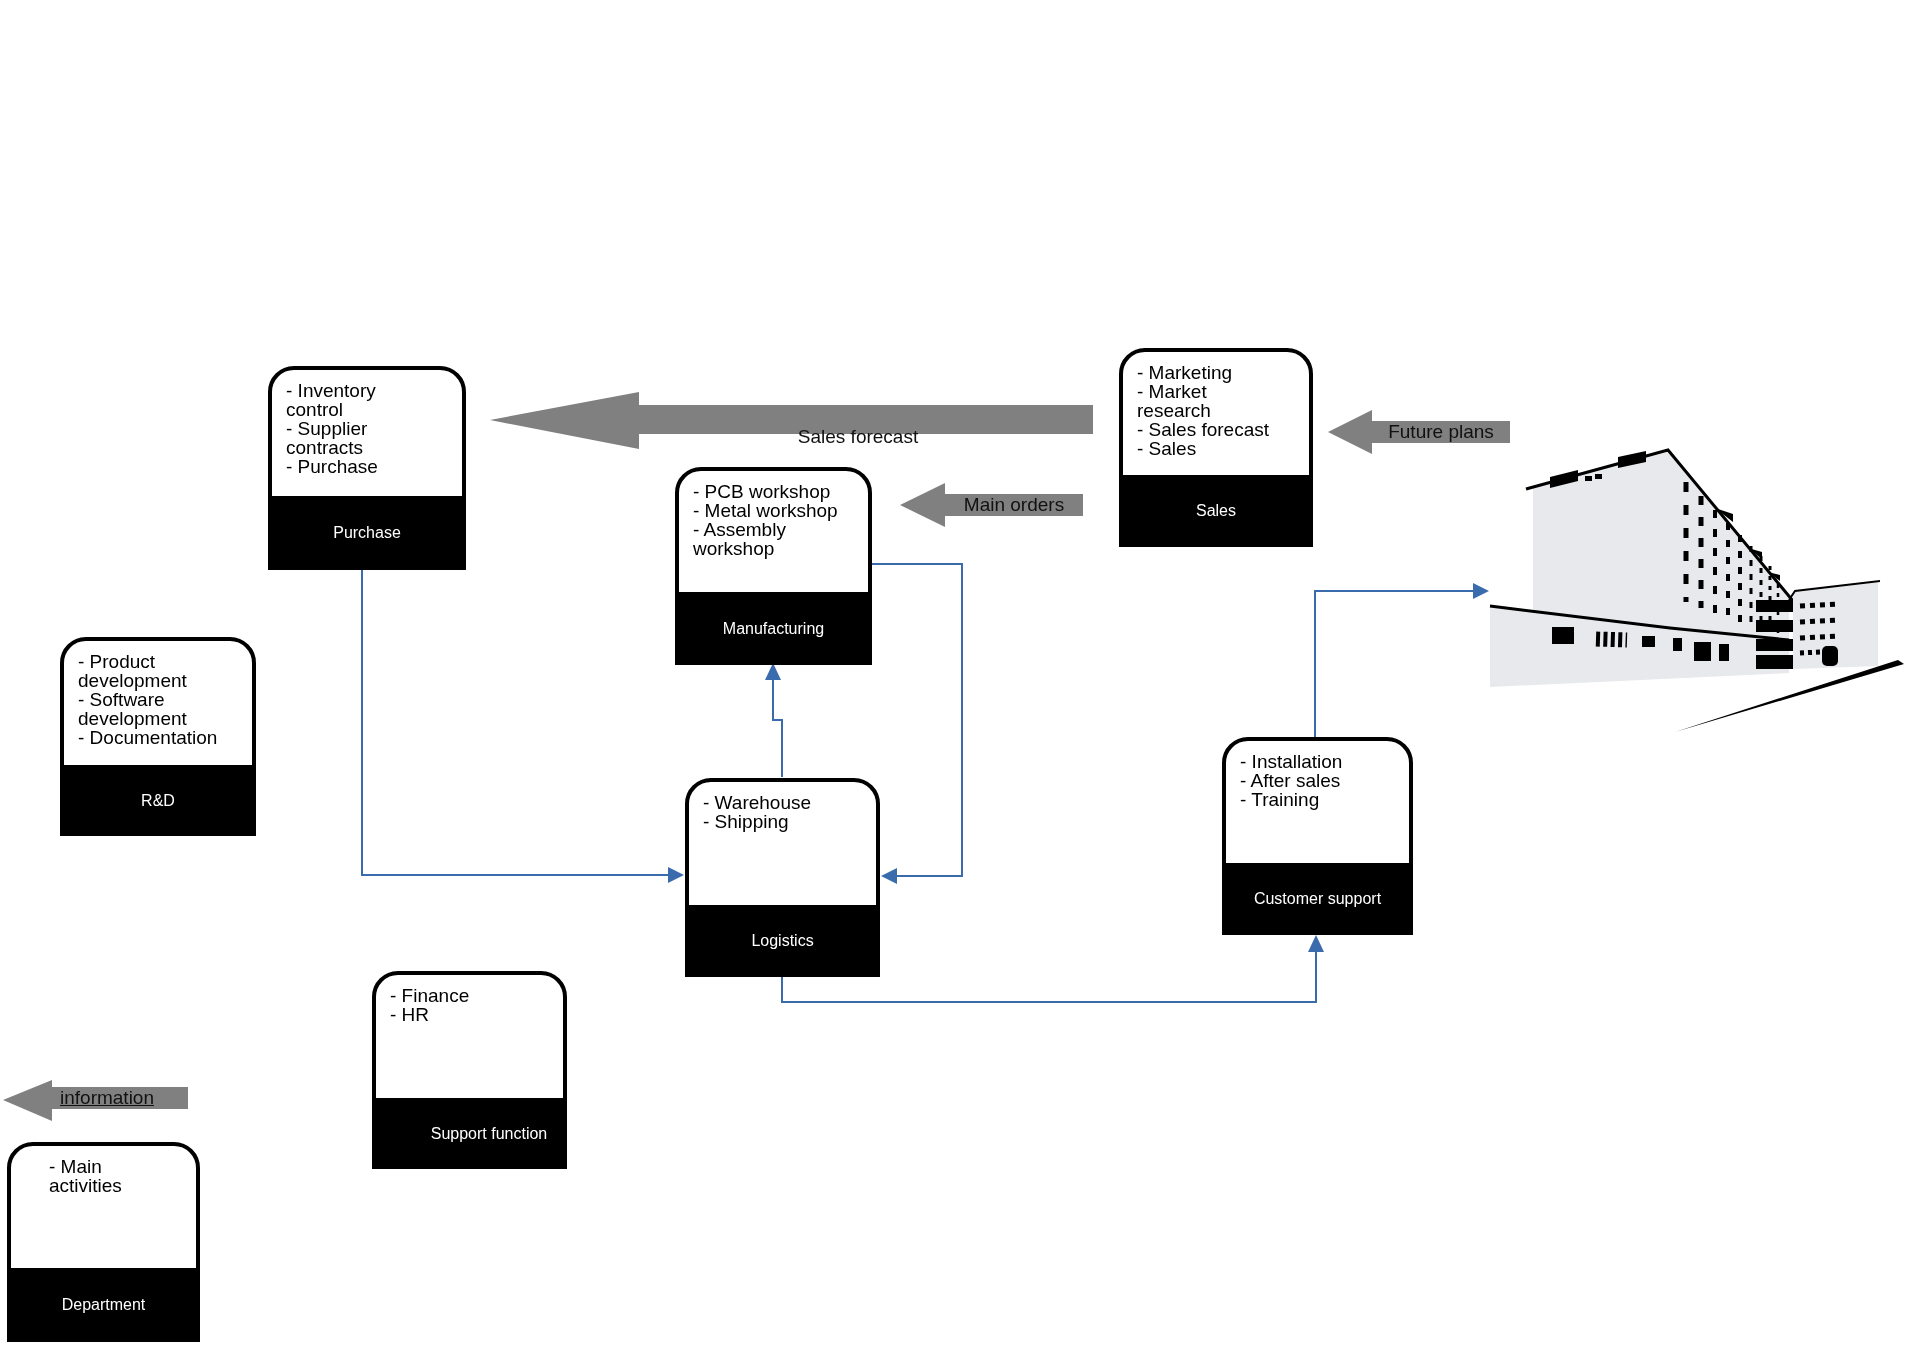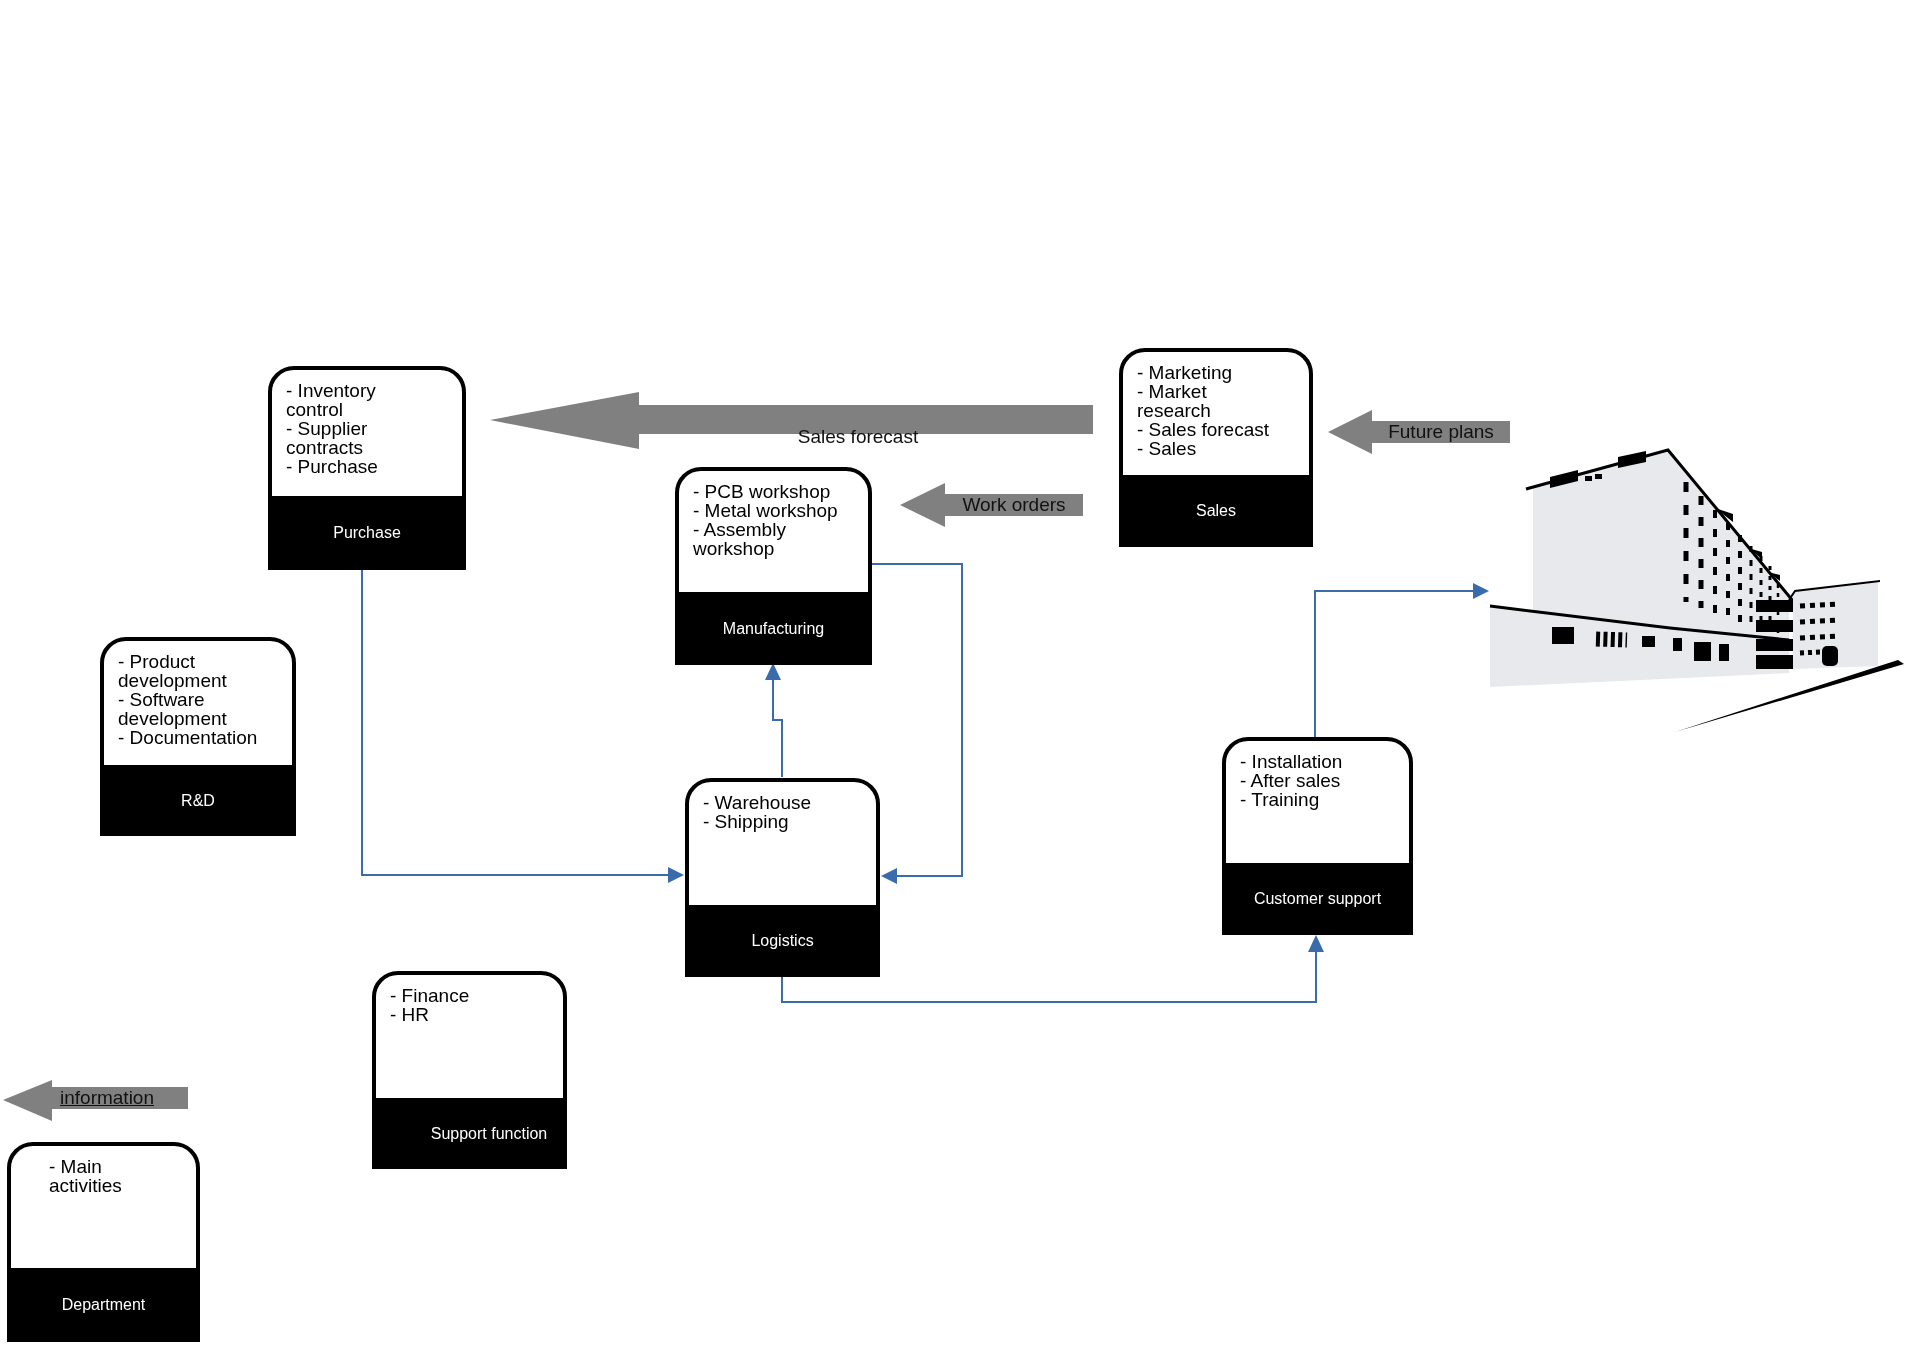--- a/index.html
+++ b/index.html
@@ -160,21 +160,21 @@
     <div class="items">
       <div class="item">- Installation</div>
       <div class="item">- After sales</div>
       <div class="item">- Training</div>
     </div>
     <div class="band" style="height:72px;">
       <span class="title">Customer support</span>
     </div>
   </div>
 
-  <div class="box" style="left:60px;top:637px;width:196px;height:199px;margin-left:40px;">
+  <div class="box" style="left:60px;top:637px;width:196px;height:199px;">
     <div class="items">
       <div class="item">- Product development</div>
       <div class="item">- Software development</div>
       <div class="item">- Documentation</div>
     </div>
     <div class="band" style="height:71px;">
       <span class="title">R&amp;D</span>
     </div>
   </div>
 
@@ -191,17 +191,17 @@
   <div class="box dept" style="left:7px;top:1142px;width:193px;height:200px;">
     <div class="items">
       <div class="item">- Main activities</div>
     </div>
     <div class="band" style="height:74px;">
       <span class="title">Department</span>
     </div>
   </div>
 
   <div class="flow-label" style="left:830px;top:437px;margin-left:28px;">Sales forecast</div>
-  <div class="flow-label" style="left:1014px;top:505px;">Work orders</div>
+  <div class="flow-label" style="left:1014px;top:505px;">Main orders</div>
   <div class="flow-label" style="left:1441px;top:432px;">Future plans</div>
   <div class="flow-label" style="left:107px;top:1098px;text-decoration:underline;">information</div>
 
 </div>
 
 </body></html>

